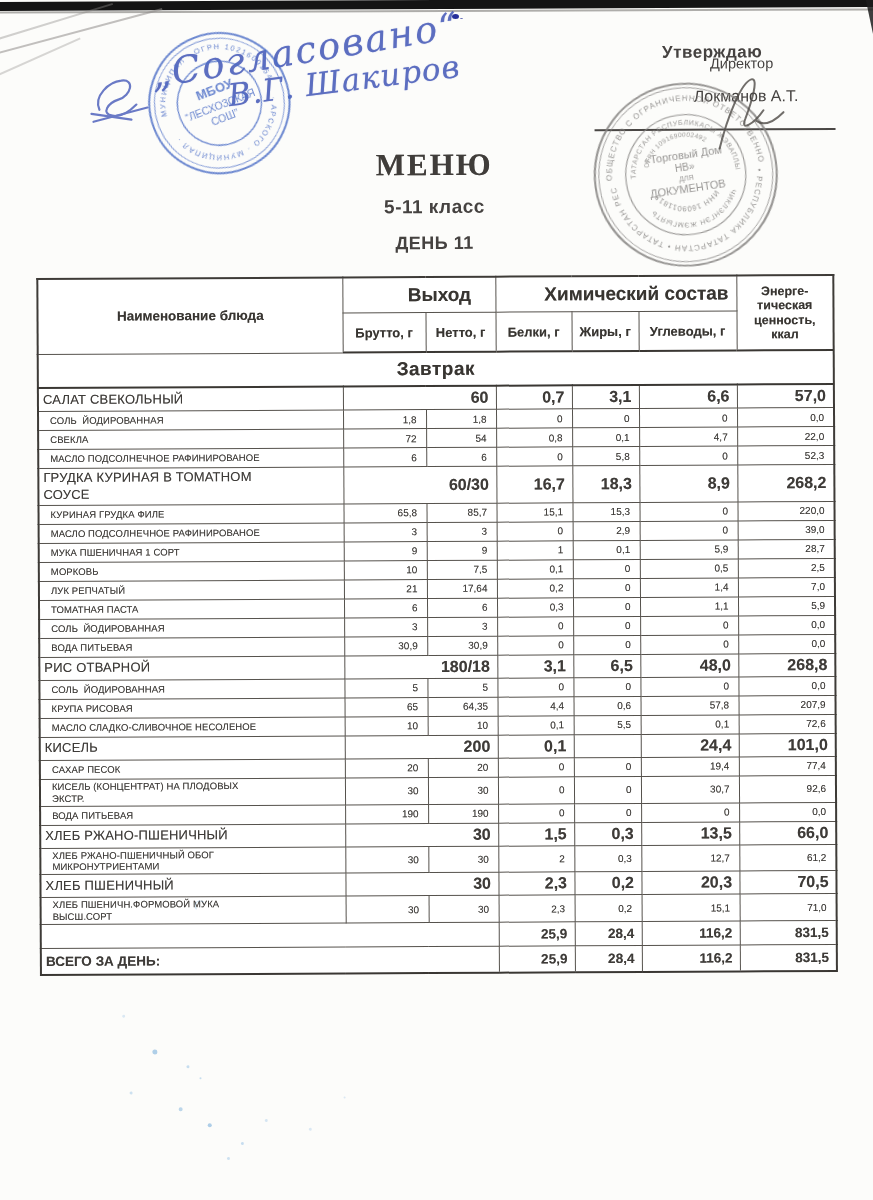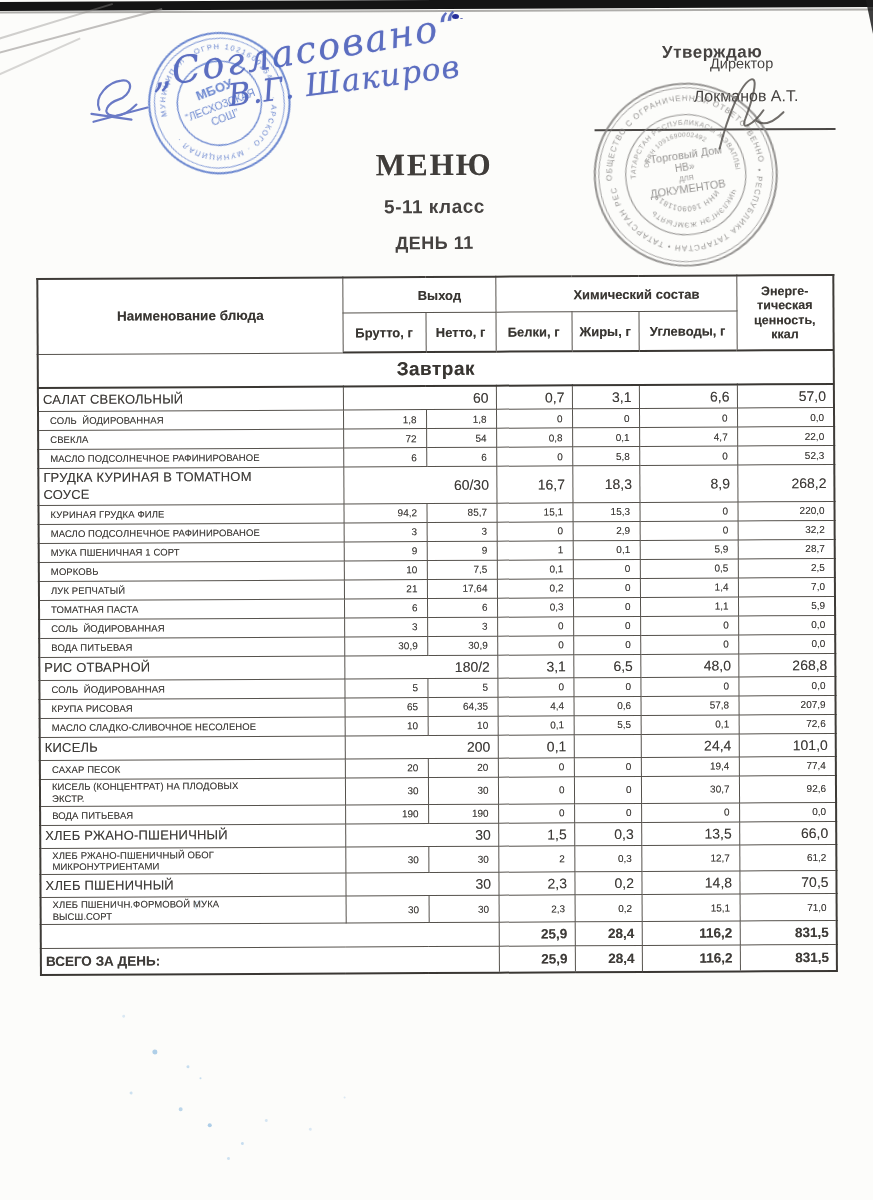--- a/index.html
+++ b/index.html
@@ -42,26 +42,26 @@
       font-weight:bold;font-size:19px;letter-spacing:.5px;color:#454240;}
   .title-day{position:absolute;left:0;top:233px;width:873px;text-align:center;
       font-weight:bold;font-size:18px;letter-spacing:.5px;color:#454240;}
   
   table.menu{position:absolute;left:38px;top:276px;width:796px;border-collapse:collapse;table-layout:fixed;
       background:#fff;border:2.2px solid #3e3b37;
       text-shadow:0 0 .5px rgba(62,59,55,.5);}
   table.menu td,table.menu th{border:1.4px solid #56524d;overflow:hidden;}
   thead th{font-weight:bold;color:#383531;padding:2px 3px;}
   .h-name{font-size:13.5px;}
-  .h-group{font-size:13px;height:30px;padding-left:44px;}
+  .h-group{font-size:19px;height:30px;padding-left:44px;}
   .h-sub{font-size:13px;height:34px;border-bottom:2.6px solid #3a3733 !important;margin-top:25px;}
   .h-energy{font-size:12.5px;line-height:1.13;white-space:pre-line;padding:3px 2px;border-bottom:2.6px solid #3a3733 !important;}
   tr.section td{font-size:19px;font-weight:bold;text-align:center;height:30px;letter-spacing:.5px;
       border-bottom:2px solid #3a3733 !important;color:#383531;}
-  tr.dish-row td{height:20px;font-size:14px;}
+  tr.dish-row td{height:20px;font-size:16px;font-weight:bold;}
   tr.dish-row td.nm{font-size:13px;text-align:left;padding:1px 2px 1px 4px;white-space:pre-wrap;line-height:1.3;font-weight:normal;letter-spacing:.2px;}
   tr.dish-row td.num{text-align:right;padding-right:7px;}
   tr.ing-row td{height:16px;font-size:10px;}
   tr.ing-row td.nm{font-size:9.5px;text-align:left;padding:1px 2px 1px 11px;white-space:pre-wrap;line-height:1.25;letter-spacing:.1px;}
   tr.ing-row td.num{text-align:right;padding-right:9px;}
   tfoot td{font-weight:bold;font-size:13.5px;}
   tfoot tr.subtotal td{height:21px;}
   tfoot tr.grand td{height:23px;border-bottom:2.4px solid #3a3733;}
   tfoot td.num{text-align:right;padding-right:7px;}
   tfoot td.lbl{text-align:left;padding-left:4px;}
@@ -247,35 +247,35 @@
             <td class="nm">ГРУДКА КУРИНАЯ В ТОМАТНОМ
 СОУСЕ</td>
             <td class="num" colspan="2">60/30</td>
             <td class="num">16,7</td>
             <td class="num">18,3</td>
             <td class="num">8,9</td>
             <td class="num">268,2</td>
           </tr>
           <tr class="ing-row">
             <td class="nm">КУРИНАЯ ГРУДКА ФИЛЕ</td>
-            <td class="num">94,2</td>
+            <td class="num">65,8</td>
             <td class="num">85,7</td>
             <td class="num">15,1</td>
             <td class="num">15,3</td>
             <td class="num">0</td>
             <td class="num">220,0</td>
           </tr>
           <tr class="ing-row">
             <td class="nm">МАСЛО ПОДСОЛНЕЧНОЕ РАФИНИРОВАНОЕ</td>
             <td class="num">3</td>
             <td class="num">3</td>
             <td class="num">0</td>
             <td class="num">2,9</td>
             <td class="num">0</td>
-            <td class="num">32,2</td>
+            <td class="num">39,0</td>
           </tr>
           <tr class="ing-row">
             <td class="nm">МУКА ПШЕНИЧНАЯ 1 СОРТ</td>
             <td class="num">9</td>
             <td class="num">9</td>
             <td class="num">1</td>
             <td class="num">0,1</td>
             <td class="num">5,9</td>
             <td class="num">28,7</td>
           </tr>
@@ -319,21 +319,21 @@
             <td class="nm">ВОДА ПИТЬЕВАЯ</td>
             <td class="num">30,9</td>
             <td class="num">30,9</td>
             <td class="num">0</td>
             <td class="num">0</td>
             <td class="num">0</td>
             <td class="num">0,0</td>
           </tr>
           <tr class="dish-row">
             <td class="nm">РИС ОТВАРНОЙ</td>
-            <td class="num" colspan="2">180/2</td>
+            <td class="num" colspan="2">180/18</td>
             <td class="num">3,1</td>
             <td class="num">6,5</td>
             <td class="num">48,0</td>
             <td class="num">268,8</td>
           </tr>
           <tr class="ing-row">
             <td class="nm">СОЛЬ  ЙОДИРОВАННАЯ</td>
             <td class="num">5</td>
             <td class="num">5</td>
             <td class="num">0</td>
@@ -411,21 +411,21 @@
             <td class="num">2</td>
             <td class="num">0,3</td>
             <td class="num">12,7</td>
             <td class="num">61,2</td>
           </tr>
           <tr class="dish-row">
             <td class="nm">ХЛЕБ ПШЕНИЧНЫЙ</td>
             <td class="num" colspan="2">30</td>
             <td class="num">2,3</td>
             <td class="num">0,2</td>
-            <td class="num">14,8</td>
+            <td class="num">20,3</td>
             <td class="num">70,5</td>
           </tr>
           <tr class="ing-row">
             <td class="nm">ХЛЕБ ПШЕНИЧН.ФОРМОВОЙ МУКА
 ВЫСШ.СОРТ</td>
             <td class="num">30</td>
             <td class="num">30</td>
             <td class="num">2,3</td>
             <td class="num">0,2</td>
             <td class="num">15,1</td>

